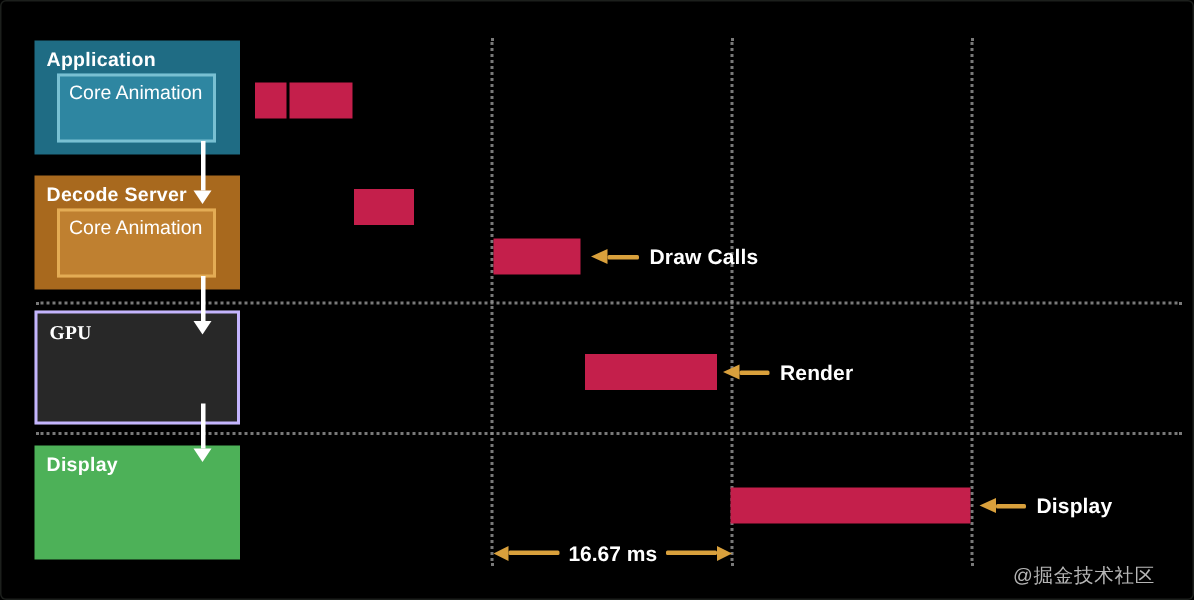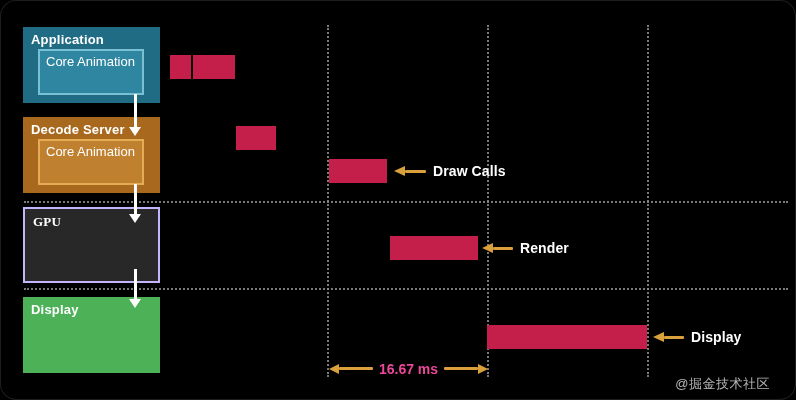--- a/index.html
+++ b/index.html
@@ -3,21 +3,21 @@
 <meta charset="utf-8">
 <style>
   :root{
     --bar:#c41f4b;
     --gold:#d9a03c;
     --grid:#8f8f8f;
   }
   html,body{margin:0;padding:0;background:#000;}
   .canvas{
     position:relative;width:796px;height:400px;background:#000;
-    border-radius:16px;overflow:hidden;
+    border-radius:4px;overflow:hidden;
     box-shadow:inset 0 0 0 1px #1c1f1c;
     font-family:"Liberation Sans", sans-serif;
   }
   
   .stage{position:absolute;left:23px;width:137px;height:76px;box-sizing:border-box;}
   .stage-label{color:#fff;font-size:13px;font-weight:bold;padding:5px 0 0 8px;letter-spacing:.2px;}
   .inner-box{position:absolute;left:15px;top:22px;width:106px;height:46px;box-sizing:border-box;border:2px solid;}
   .inner-label{color:#fff;font-size:13px;font-weight:normal;padding:3px 0 0 6px;}
   #stage-application{top:27px;background:#1f6c84;}
   #stage-application .inner-box{background:#2e86a1;border-color:#79c0d2;}
@@ -53,21 +53,21 @@
   #pointer-commit{left:243px;top:59px;} #pointer-commit .pt-shaft{width:26px;}
   #pointer-decode{left:282px;top:130px;} #pointer-decode .pt-shaft{width:23px;}
   #pointer-drawcalls{left:394px;top:163px;} #pointer-drawcalls .pt-shaft{width:21px;}
   #pointer-render{left:482px;top:240px;} #pointer-render .pt-shaft{width:20px;}
   #pointer-display{left:653px;top:329px;} #pointer-display .pt-shaft{width:20px;}
   
   .interval{position:absolute;left:329px;top:360px;width:159px;height:17px;display:flex;align-items:center;}
   .iv-head-l{width:0;height:0;border-top:5px solid transparent;border-bottom:5px solid transparent;border-right:10px solid var(--gold);}
   .iv-head-r{width:0;height:0;border-top:5px solid transparent;border-bottom:5px solid transparent;border-left:10px solid var(--gold);}
   .iv-shaft{flex:1;height:3px;background:var(--gold);border-radius:1px;}
-  .iv-label{color:#ec4899;font-size:14px;font-weight:bold;margin:0 6px;white-space:nowrap;}
+  .iv-label{color:#ffffff;font-size:14px;font-weight:bold;margin:0 6px;white-space:nowrap;}
   
   .watermark{position:absolute;right:26px;bottom:7px;color:#d6d6d6;font-size:13px;opacity:.85;letter-spacing:.5px;}
 </style>
 </head>
 <body>
 
 <div class="canvas">
 
   <div class="hline" id="hline-1"></div>
   <div class="hline" id="hline-2"></div>

